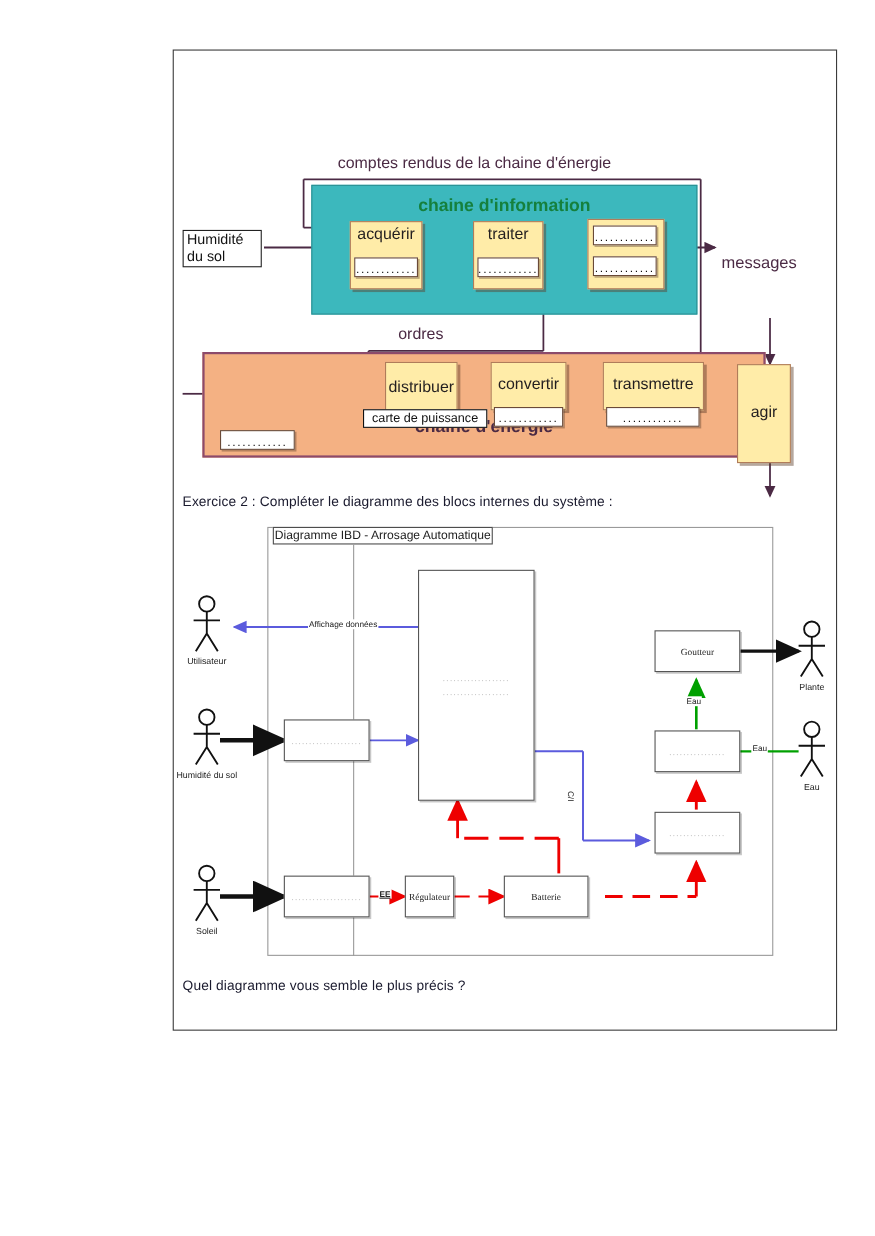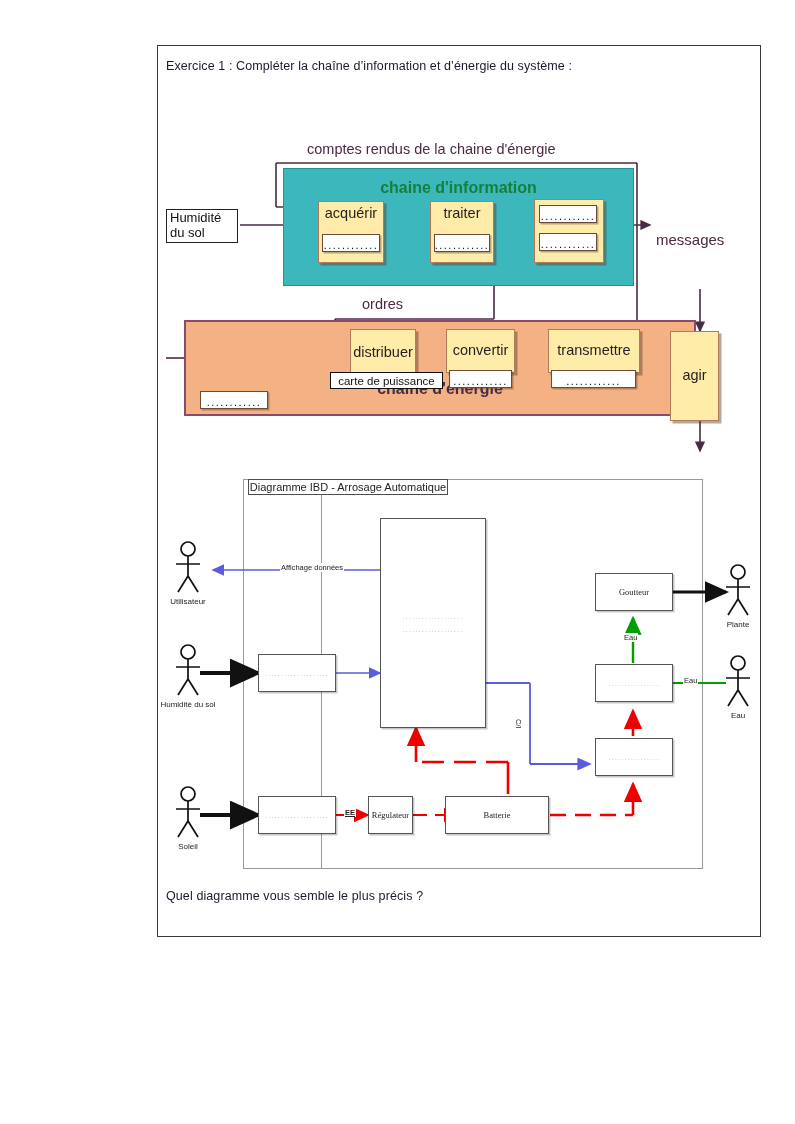--- a/index.html
+++ b/index.html
@@ -56,21 +56,20 @@
   .dots{color:#bdbdbd;font-size:8px;letter-spacing:1.2px;}
   .actor-lbl{position:absolute;font-size:8px;color:#222;white-space:nowrap;text-align:center;}
   .flow-lbl{position:absolute;font-size:7.5px;color:#222;white-space:nowrap;background:#fff;padding:0 1px;}
   svg{position:absolute;left:0;top:0;overflow:visible;}
 </style>
 </head>
 <body>
 
 <div class="page">
 
-  <div class="ex-title" id="ex1-title">Exercice 1 : Compléter la chaîne d’information et d’énergie du système :</div>
 
   <div class="cd-wrap">
 
     <svg width="604" height="345">
       <defs>
         <marker id="ar" markerWidth="7" markerHeight="7" refX="6" refY="3.2" orient="auto">
           <path d="M0,0 L7,3.2 L0,6.4 z" fill="#4b2a44"></path>
         </marker>
       </defs>
 
@@ -162,20 +161,21 @@
     </div>
     <div class="blankline" style="left:393px;top:279px;width:85px;height:18px;">
       <span>............</span>
     </div>
 
     <div class="ybox" style="left:512px;top:240px;width:49px;height:90px;">
       <span>agir</span>
     </div>
   </div>
 
+  <div class="ex-title" id="ex2-title">Exercice 2 : Compléter le diagramme des blocs internes du système :</div>
 
   <div class="ibd-outer"></div>
   <div class="ibd-tab">
     <span>Diagramme IBD - Arrosage Automatique</span>
   </div>
   <div class="ibd-innerline"></div>
 
   <svg width="604" height="892">
     <defs>
       <marker id="ab" markerWidth="8" markerHeight="8" refX="7" refY="3.6" orient="auto">
@@ -261,21 +261,21 @@
   </div>
   <div class="bbox" style="left:100px;top:608px;width:78px;height:38px;">
     <span class="dots">....................</span>
   </div>
   <div class="bbox" style="left:100px;top:750px;width:78px;height:38px;">
     <span class="dots">....................</span>
   </div>
   <div class="bbox" style="left:210px;top:750px;width:45px;height:38px;">
     <span>Régulateur</span>
   </div>
-  <div class="bbox" style="left:287px;top:750px;width:104px;height:38px;">
+  <div class="bbox" style="left:300px;top:750px;width:77px;height:38px;">
     <span>Batterie</span>
   </div>
   <div class="bbox" style="left:437px;top:527px;width:78px;height:38px;">
     <span>Goutteur</span>
   </div>
   <div class="bbox" style="left:437px;top:618px;width:78px;height:38px;">
     <span class="dots">................</span>
   </div>
   <div class="bbox" style="left:437px;top:692px;width:78px;height:38px;">
     <span class="dots">................</span>

